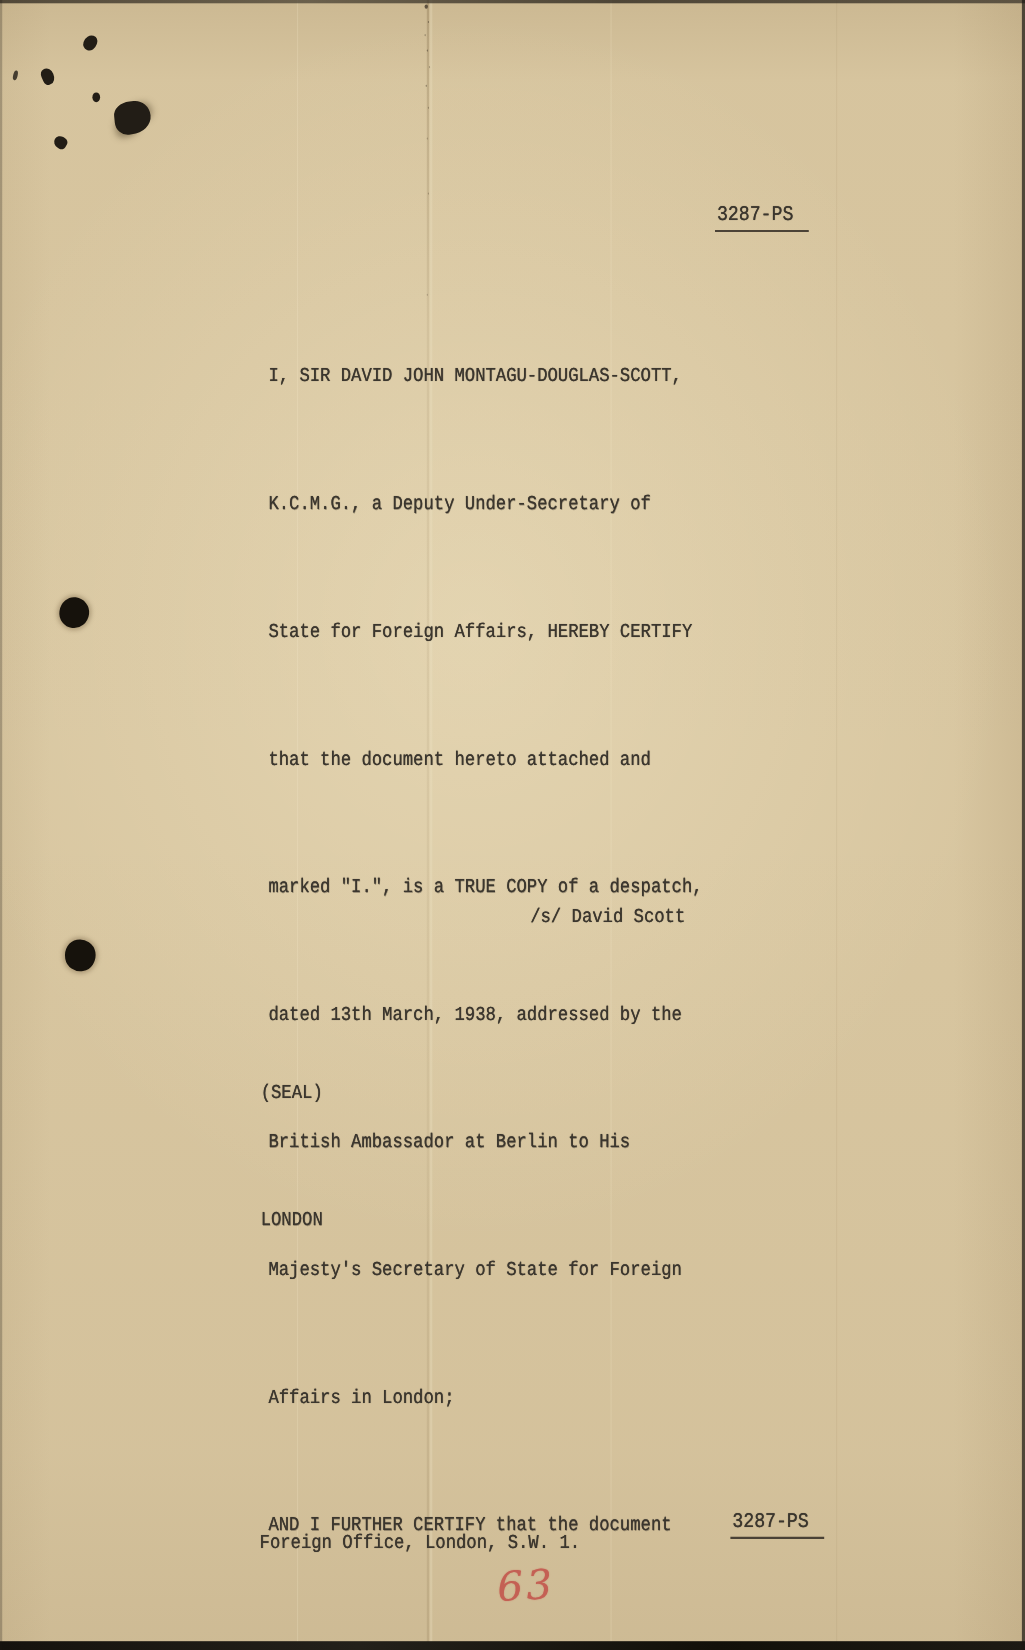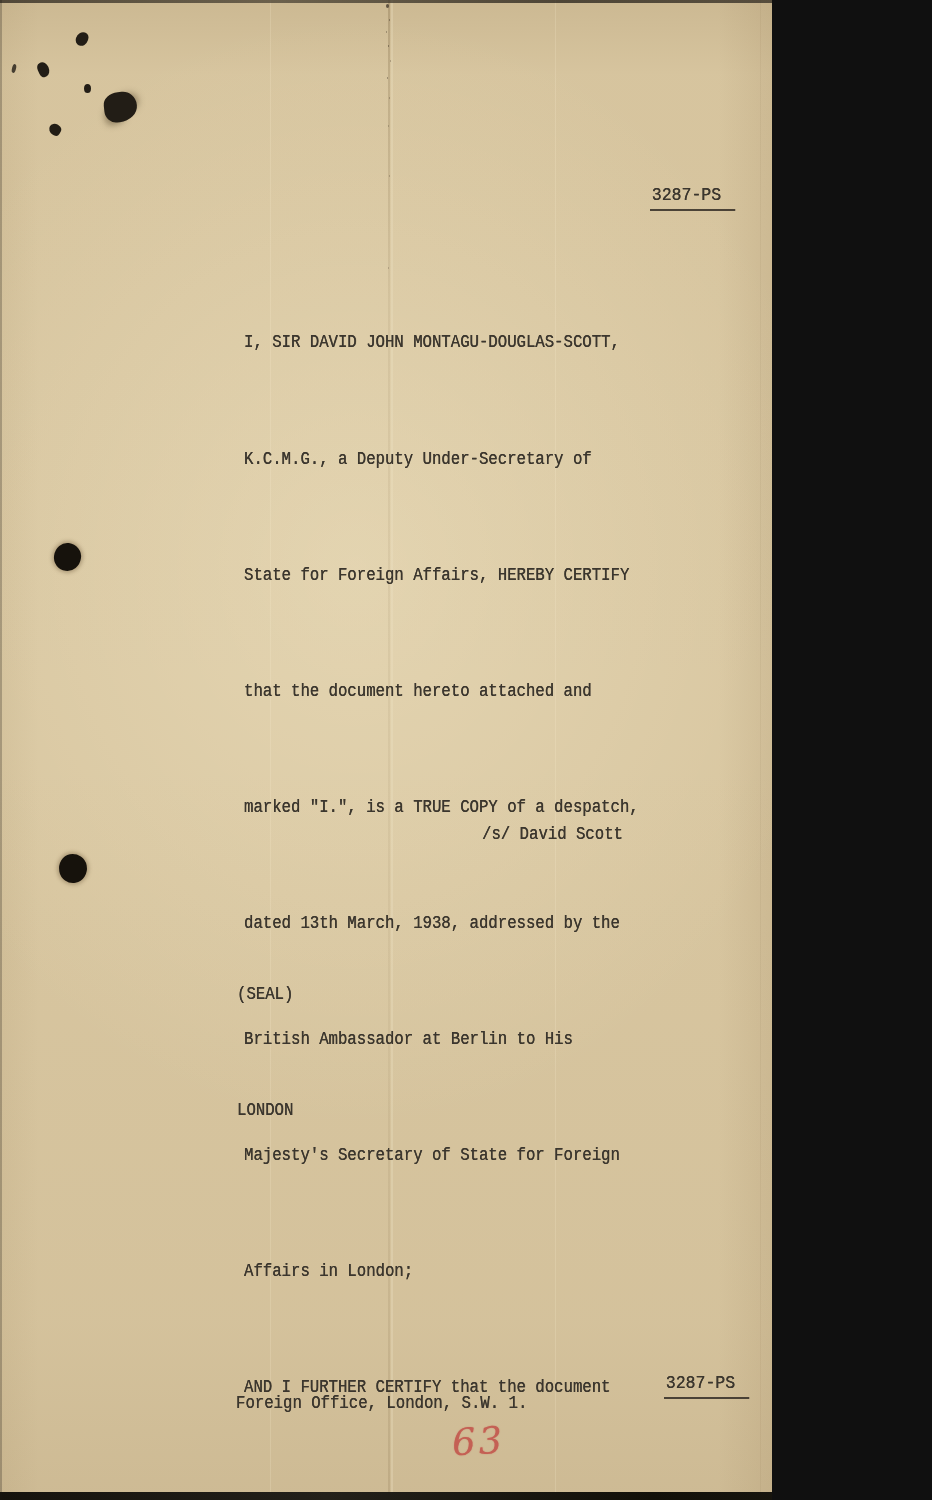--- a/index.html
+++ b/index.html
@@ -1,18 +1,18 @@
 <!DOCTYPE html>
 <html><head>
 <meta charset="utf-8">
 <style>
   html, body { margin: 0; padding: 0; background: #101010; }
   .page {
     position: relative;
-    width: 772px;
+    width: 932px;
     height: 1500px;
     overflow: hidden;
     background-color: #d8c6a0;
     background-image:
       radial-gradient(ellipse 700px 800px at 46% 38%, rgba(255,246,216,0.30), rgba(255,246,216,0) 70%),
       linear-gradient(180deg, rgba(140,115,75,0.16) 0%, rgba(140,115,75,0.02) 5%, rgba(140,115,75,0) 50%, rgba(140,115,75,0.05) 88%, rgba(140,115,75,0.14) 100%),
       linear-gradient(90deg, rgba(150,125,85,0.10) 0%, rgba(150,125,85,0) 5%, rgba(150,125,85,0) 93%, rgba(150,125,85,0.16) 100%);
     font-family: "Liberation Mono", "DejaVu Sans Mono", monospace;
     color: #3b362e;
   }

